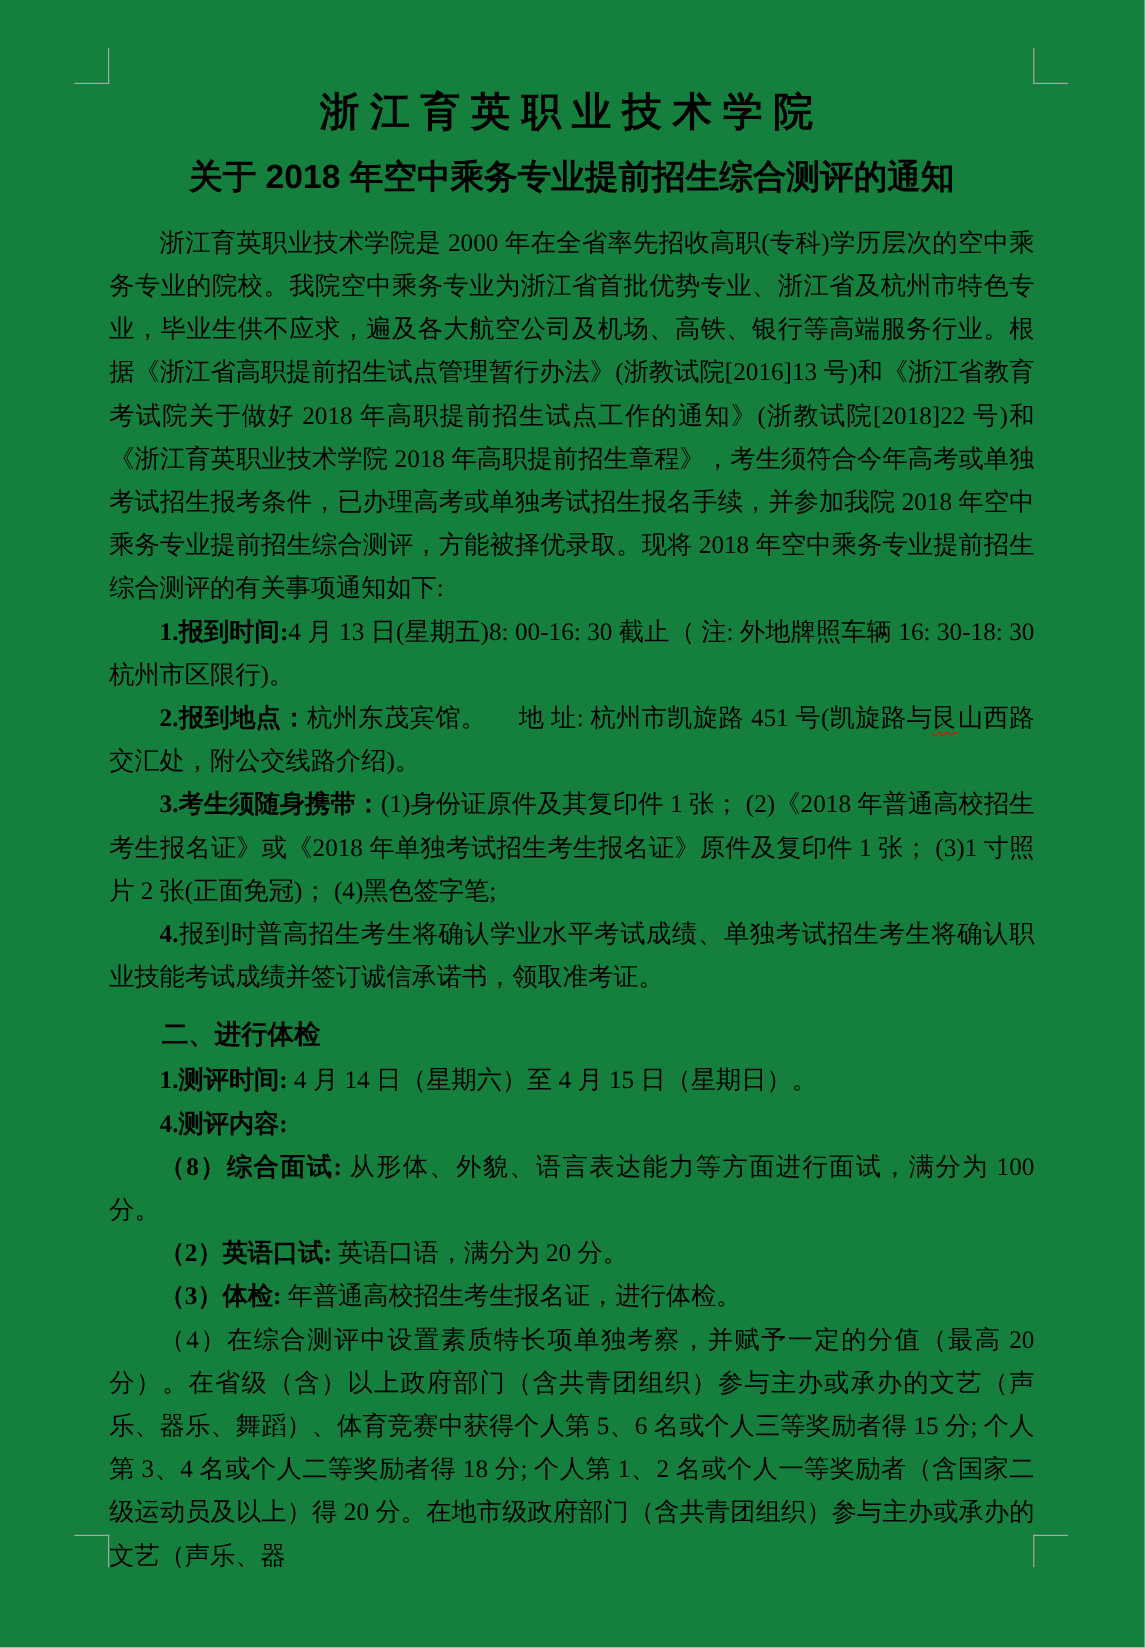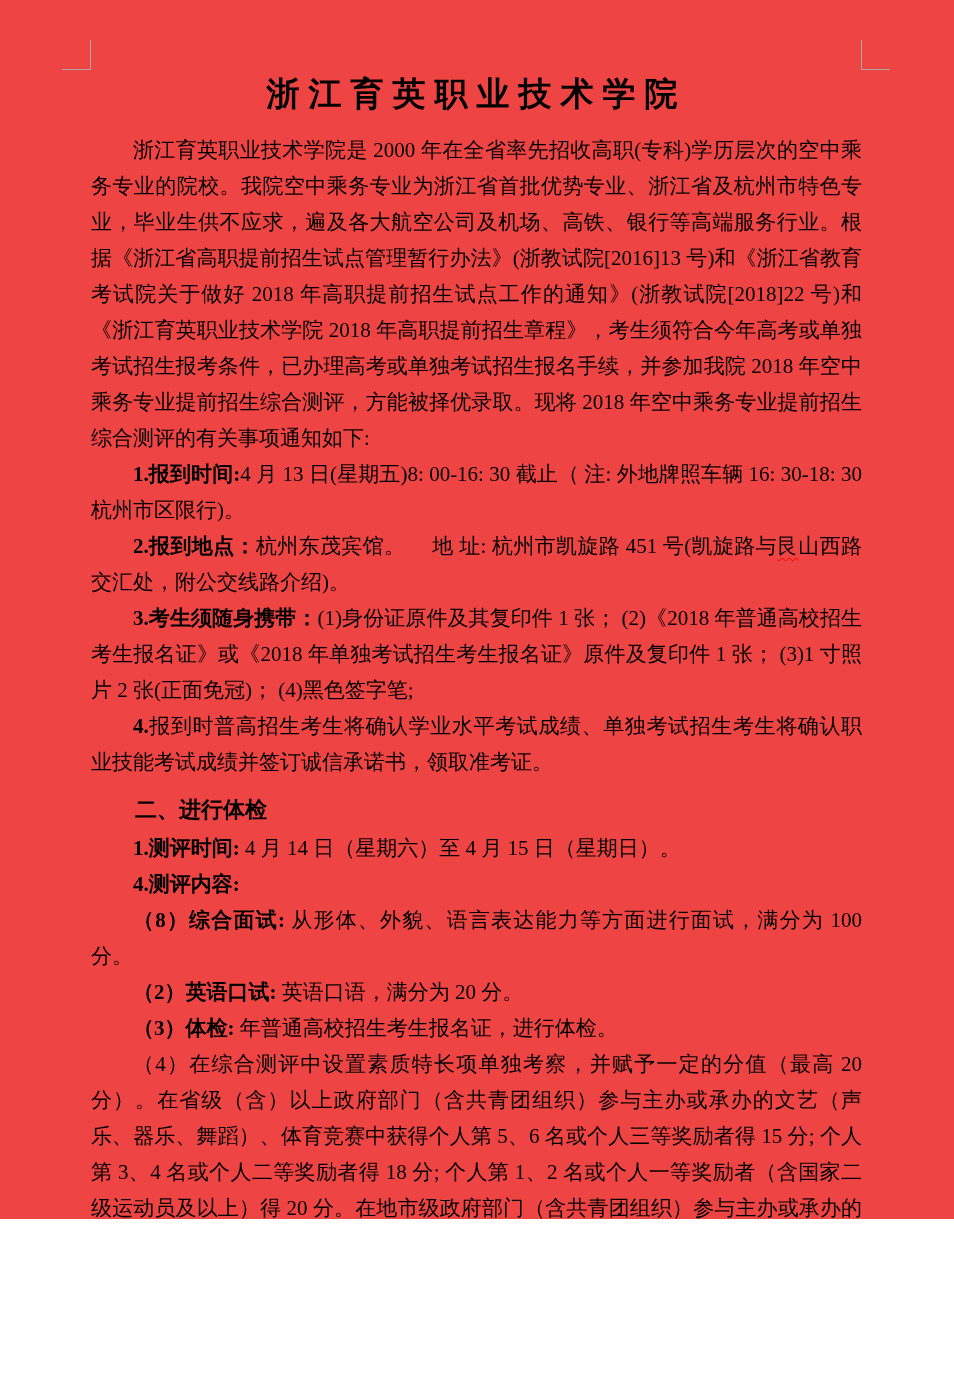--- a/index.html
+++ b/index.html
@@ -7,22 +7,22 @@
     padding: 0;
     width: 954px;
     height: 1373px;
     background: #ffffff;
     font-family: "Liberation Serif", "DejaVu Serif", serif;
     color: #000000;
   }
   .page {
     position: relative;
     width: 954px;
-    height: 1219px;
-    background: #ef4444;
+    height: 1373px;
+    background: #15803d;
     overflow: hidden;
   }
   
   .crop {
     position: absolute;
     width: 28px;
     height: 29px;
   }
   .crop.tl { left: 62px; top: 40px;   border-right: 1px solid #a9a9a9; border-bottom: 1px solid #a9a9a9; }
   .crop.tr { left: 861px; top: 40px;  border-left: 1px solid #a9a9a9;  border-bottom: 1px solid #a9a9a9; }
@@ -86,20 +86,21 @@
 
   <div class="crop tl"></div>
   <div class="crop tr"></div>
   <div class="crop bl"></div>
   <div class="crop br"></div>
 
   <div class="content">
 
     <div class="doc-title">浙江育英职业技术学院</div>
 
+    <div class="doc-subtitle">关于 2018 年空中乘务专业提前招生综合测评的通知</div>
 
     <div class="body-text">
 
       <p class="para intro">浙江育英职业技术学院是 2000 年在全省率先招收高职(专科)学历层次的空中乘务专业的院校。我院空中乘务专业为浙江省首批优势专业、浙江省及杭州市特色专业，毕业生供不应求，遍及各大航空公司及机场、高铁、银行等高端服务行业。根据《浙江省高职提前招生试点管理暂行办法》(浙教试院[2016]13 号)和《浙江省教育考试院关于做好 2018 年高职提前招生试点工作的通知》(浙教试院[2018]22 号)和《浙江育英职业技术学院 2018 年高职提前招生章程》，考生须符合今年高考或单独考试招生报考条件，已办理高考或单独考试招生报名手续，并参加我院 2018 年空中乘务专业提前招生综合测评，方能被择优录取。现将 2018 年空中乘务专业提前招生综合测评的有关事项通知如下:</p>
 
 
       <p class="para"><span class="b">1.报到时间:</span><span>4 月 13 日(星期五)8: 00-16: 30 截止（ 注: 外地牌照车辆 16: 30-18: 30 杭州市区限行)。</span></p>
       <p class="para"><span class="b">2.报到地点：</span><span>杭州东茂宾馆。　 地 址: 杭州市凯旋路 451 号(凯旋路与</span><span class="w">艮</span><span>山西路交汇处，附公交线路介绍)。</span></p>
       <p class="para"><span class="b">3.考生须随身携带：</span><span>(1)身份证原件及其复印件 1 张； (2)《2018 年普通高校招生考生报名证》或《2018 年单独考试招生考生报名证》原件及复印件 1 张； (3)1 寸照片 2 张(正面免冠)； (4)黑色签字笔;</span></p>
       <p class="para"><span class="b">4.</span><span>报到时普高招生考生将确认学业水平考试成绩、单独考试招生考生将确认职业技能考试成绩并签订诚信承诺书，领取准考证。</span></p>

